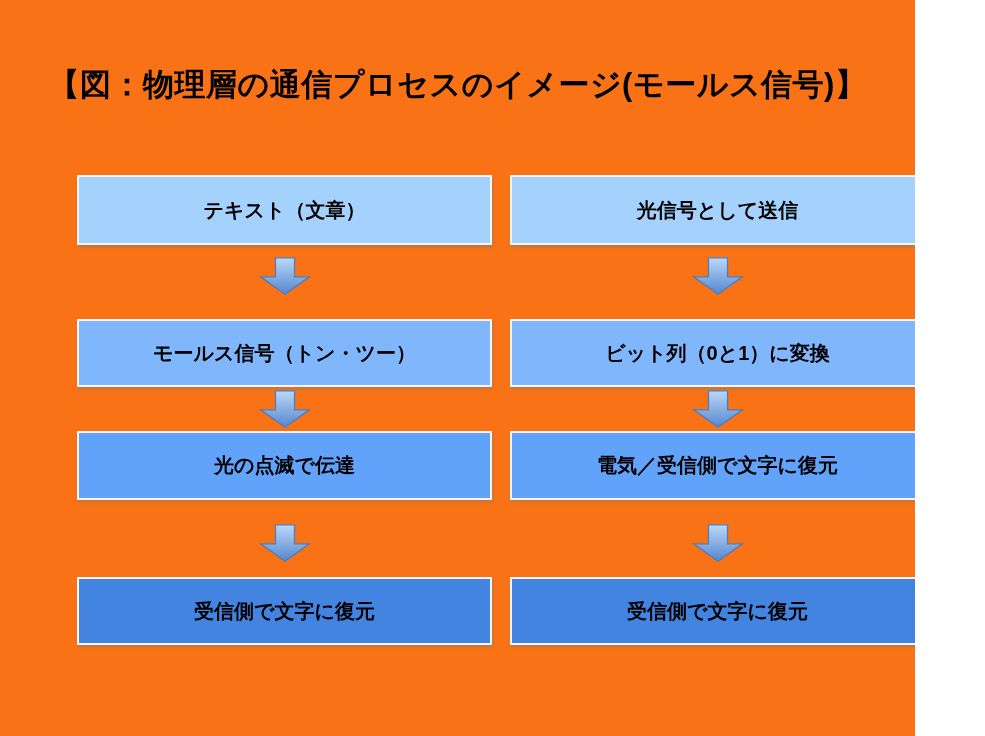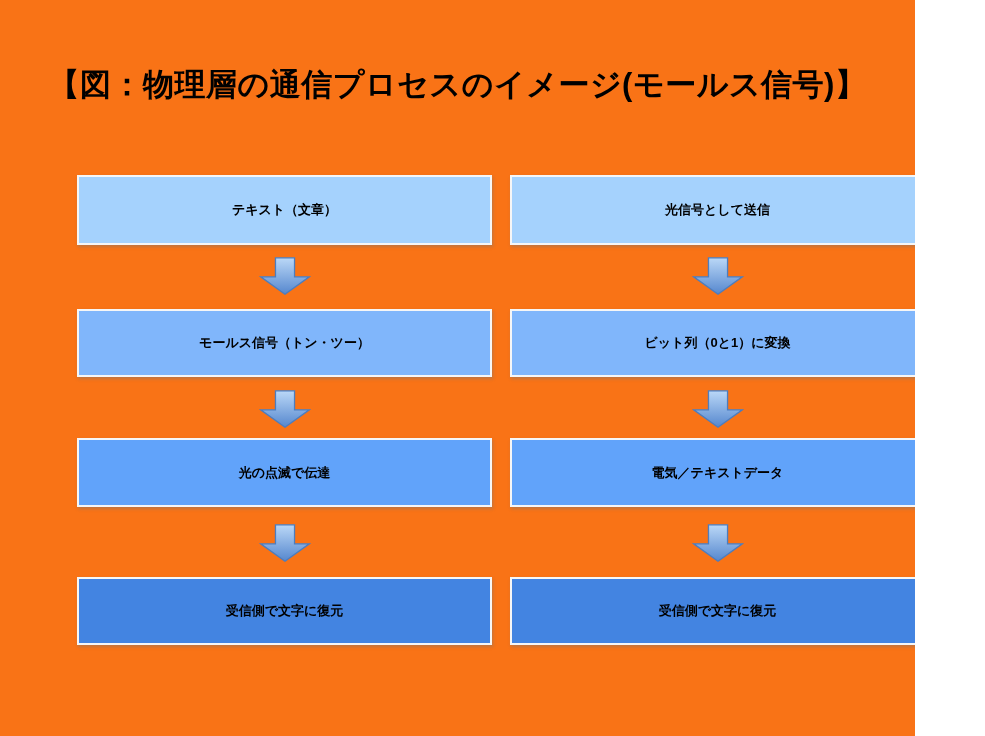--- a/index.html
+++ b/index.html
@@ -37,30 +37,30 @@
   .col-right { left: 510px; }
   .step {
     position: absolute;
     left: 0;
     width: 100%;
     height: 70px;
     box-sizing: border-box;
     display: flex;
     align-items: center;
     justify-content: center;
-    font-size: 13px;
+    font-size: 20px;
     font-weight: bold;
     color: #000000;
     border: 2px solid #f6f6f6;
     box-shadow: 1px 2px 3px rgba(120,120,120,0.45);
     text-align: center;
   }
   .r1 { top: 0px;   height: 70px; }
-  .r2 { top: 134px; height: 68px; }
-  .r3 { top: 263px; height: 69px; }
+  .r2 { top: 144px; height: 68px; }
+  .r3 { top: 256px; height: 69px; }
   .r4 { top: 402px; height: 68px; text-align: center; }
   .arrow {
     position: absolute;
     left: 50%;
     transform: translateX(-50%);
     width: 52px;
     height: 42px;
   }
   .a1 { top: 80px; }
   .a2 { top: 213px; }
@@ -121,21 +121,21 @@
     <svg class="arrow a1">
       <use href="#downArrow" width="52" height="42"></use>
     </svg>
     <div class="step r2" style="background-color: rgb(128, 182, 251);">
       <span>ビット列（0と1）に変換</span>
     </div>
     <svg class="arrow a2">
       <use href="#downArrow" width="52" height="42"></use>
     </svg>
     <div class="step r3" style="background-color: rgb(97, 163, 250);">
-      <span>電気／テキストデータ</span>
+      <span>電気／受信側で文字に復元</span>
     </div>
     <svg class="arrow a3">
       <use href="#downArrow" width="52" height="42"></use>
     </svg>
     <div class="step r4" style="background-color: rgb(67, 132, 225);">
       <span>受信側で文字に復元</span>
     </div>
   </div>
 
 </div>

